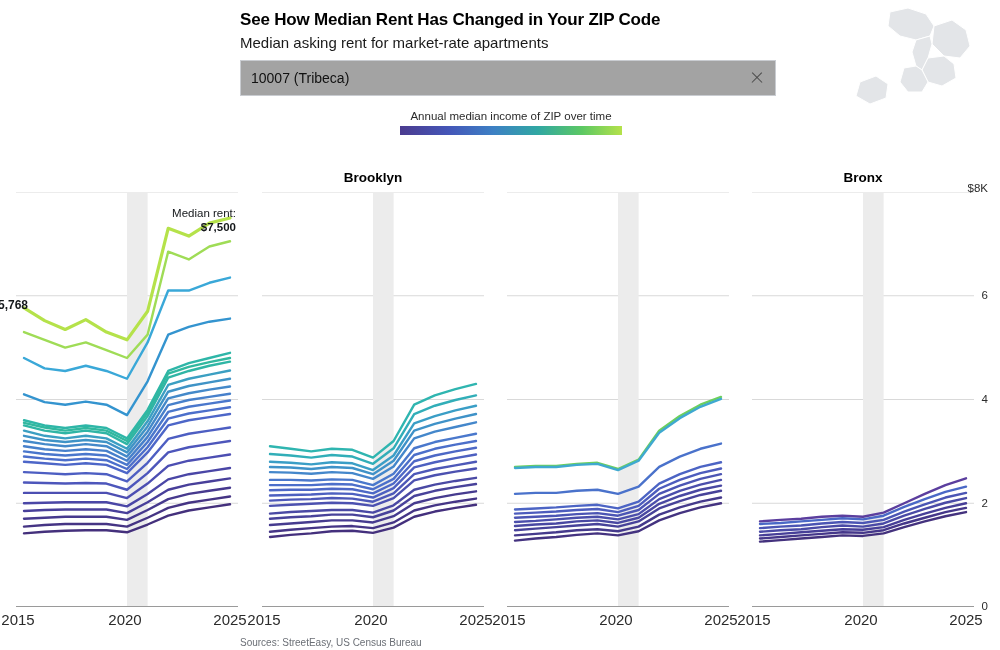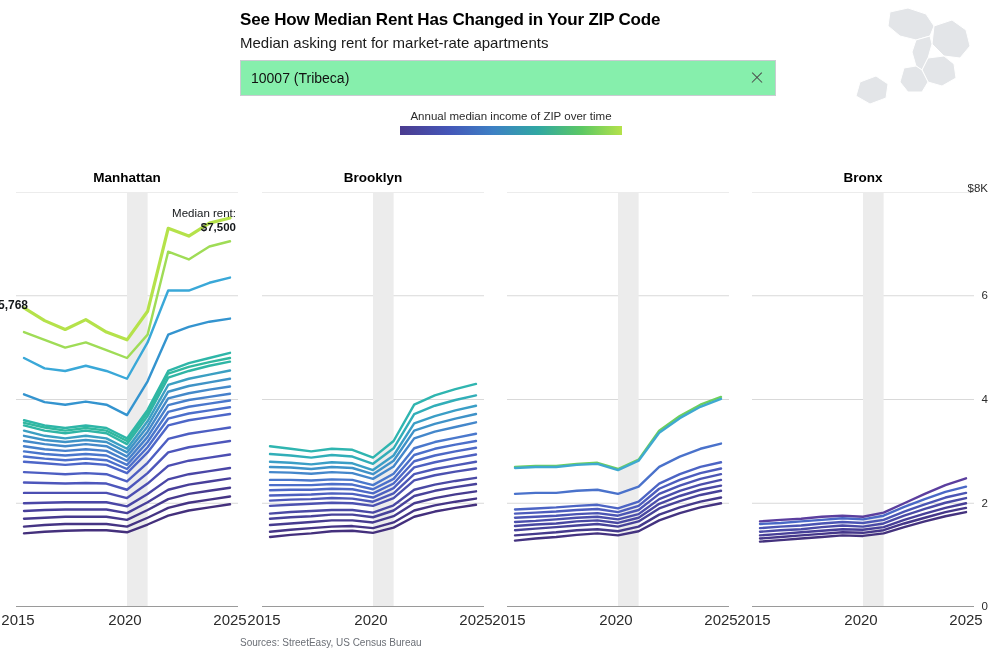--- a/index.html
+++ b/index.html
@@ -39,21 +39,21 @@
     margin: 4px 0 0 0;
     color: #1a1a1a;
   }
   .search-box {
     position: absolute;
     left: 240px;
     top: 60px;
     width: 536px;
     height: 36px;
     border: 1px solid #c9ccd1;
-    background: #86efac;
+    background: #a3a3a3;
     box-sizing: border-box;
     display: flex;
     align-items: center;
     padding: 0 10px 0 10px;
   }
   .search-value {
     font-size: 14px;
     color: #111;
     flex: 1;
   }
@@ -238,21 +238,20 @@
         <path d="M92 64 L98 52 L114 50 L124 58 L126 72 L112 80 L98 76 Z"></path>
         <path d="M74 62 L86 60 L92 64 L98 76 L92 86 L78 86 L70 76 Z"></path>
         <path d="M30 76 L46 70 L58 78 L56 92 L40 98 L26 90 Z"></path>
       </g>
     </svg>
   </div>
 
   <div class="panels">
 
     <div class="panel" style="left:16px;">
-      <div class="panel-title">Manhattan</div>
       <div class="plot">
         <svg width="222" height="415" viewBox="0 0 222 415">
             <line x1="0" x2="222" y1="311.25" y2="311.25" stroke="#d9d9d9" stroke-width="1"></line>
             <line x1="0" x2="222" y1="207.5" y2="207.5" stroke="#d9d9d9" stroke-width="1"></line>
             <line x1="0" x2="222" y1="103.75" y2="103.75" stroke="#d9d9d9" stroke-width="1"></line>
             <line x1="0" x2="222" y1="0" y2="0" stroke="#d9d9d9" stroke-width="1"></line>
             <rect x="111" y="0" width="20.599999999999994" height="415" fill="#ececec"></rect>
             <path d="M8.00 115.79 L28.60 128.65 L49.20 137.47 L69.80 127.61 L90.40 140.06 L111.00 147.84 L131.60 119.31 L152.20 36.31 L172.80 44.09 L193.40 31.13 L214.00 25.94" fill="none" stroke="#b5e24a" stroke-width="3.2" stroke-linejoin="round" stroke-linecap="round"></path>
             <path d="M8.00 140.06 L28.60 147.84 L49.20 155.63 L69.80 150.44 L90.40 158.22 L111.00 166.00 L131.60 142.66 L152.20 59.66 L172.80 67.44 L193.40 54.47 L214.00 49.28" fill="none" stroke="#9fdc56" stroke-width="2.4" stroke-linejoin="round" stroke-linecap="round"></path>
             <path d="M8.00 166.00 L28.60 176.38 L49.20 178.97 L69.80 173.78 L90.40 178.97 L111.00 186.75 L131.60 150.44 L152.20 98.56 L172.80 98.56 L193.40 90.78 L214.00 85.59" fill="none" stroke="#3aa8d8" stroke-width="2.4" stroke-linejoin="round" stroke-linecap="round"></path>

